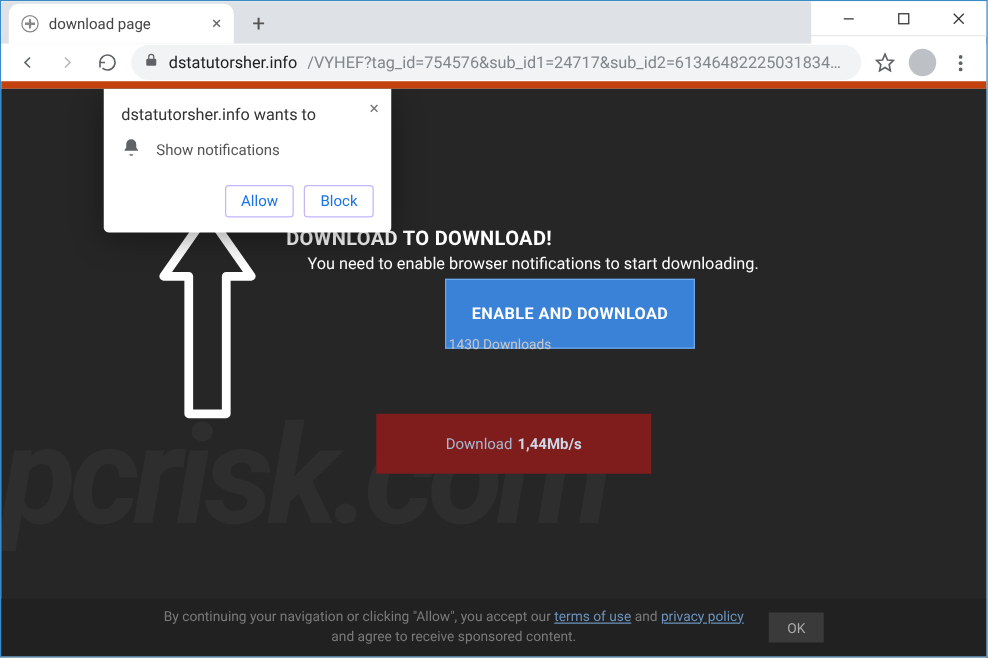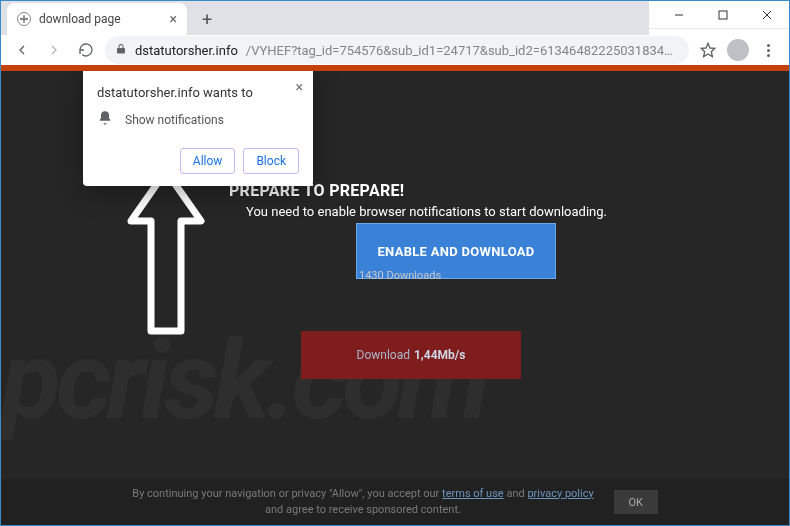--- a/index.html
+++ b/index.html
@@ -157,37 +157,37 @@
 
       <div class="watermark">pcrisk.com</div>
 
       <div class="arrow-wrap">
         <svg viewBox="0 0 80 170">
           <path d="M40 5 L75 55 L55 55 L55 165 L25 165 L25 55 L5 55 Z" fill="none" stroke="#fff" stroke-width="7" stroke-linejoin="round"></path>
         </svg>
       </div>
 
       <div class="main-copy">
-        <h2>PREPARE TO PREPARE!</h2>
+        <h2>DOWNLOAD TO DOWNLOAD!</h2>
         <p>You need to enable browser notifications to start downloading.</p>
       </div>
 
       <div class="enable-btn">
         <span>ENABLE AND DOWNLOAD</span>
       </div>
       <div class="dl-count">1430 Downloads</div>
 
       <div class="dl-speed">
         <span>Download </span>
         <b>1,44Mb/s</b>
       </div>
 
       <div class="cookie">
         <div class="ctext">
-          <span>By continuing your navigation or privacy "Allow", you accept our </span><a>terms of use</a><span> and </span><a>privacy policy</a><br>
+          <span>By continuing your navigation or clicking "Allow", you accept our </span><a>terms of use</a><span> and </span><a>privacy policy</a><br>
           <span>and agree to receive sponsored content.</span>
         </div>
         <div class="ok">
           <span>OK</span>
         </div>
       </div>
     </div>
 
     <div class="perm-popup">
       <div class="pclose">

